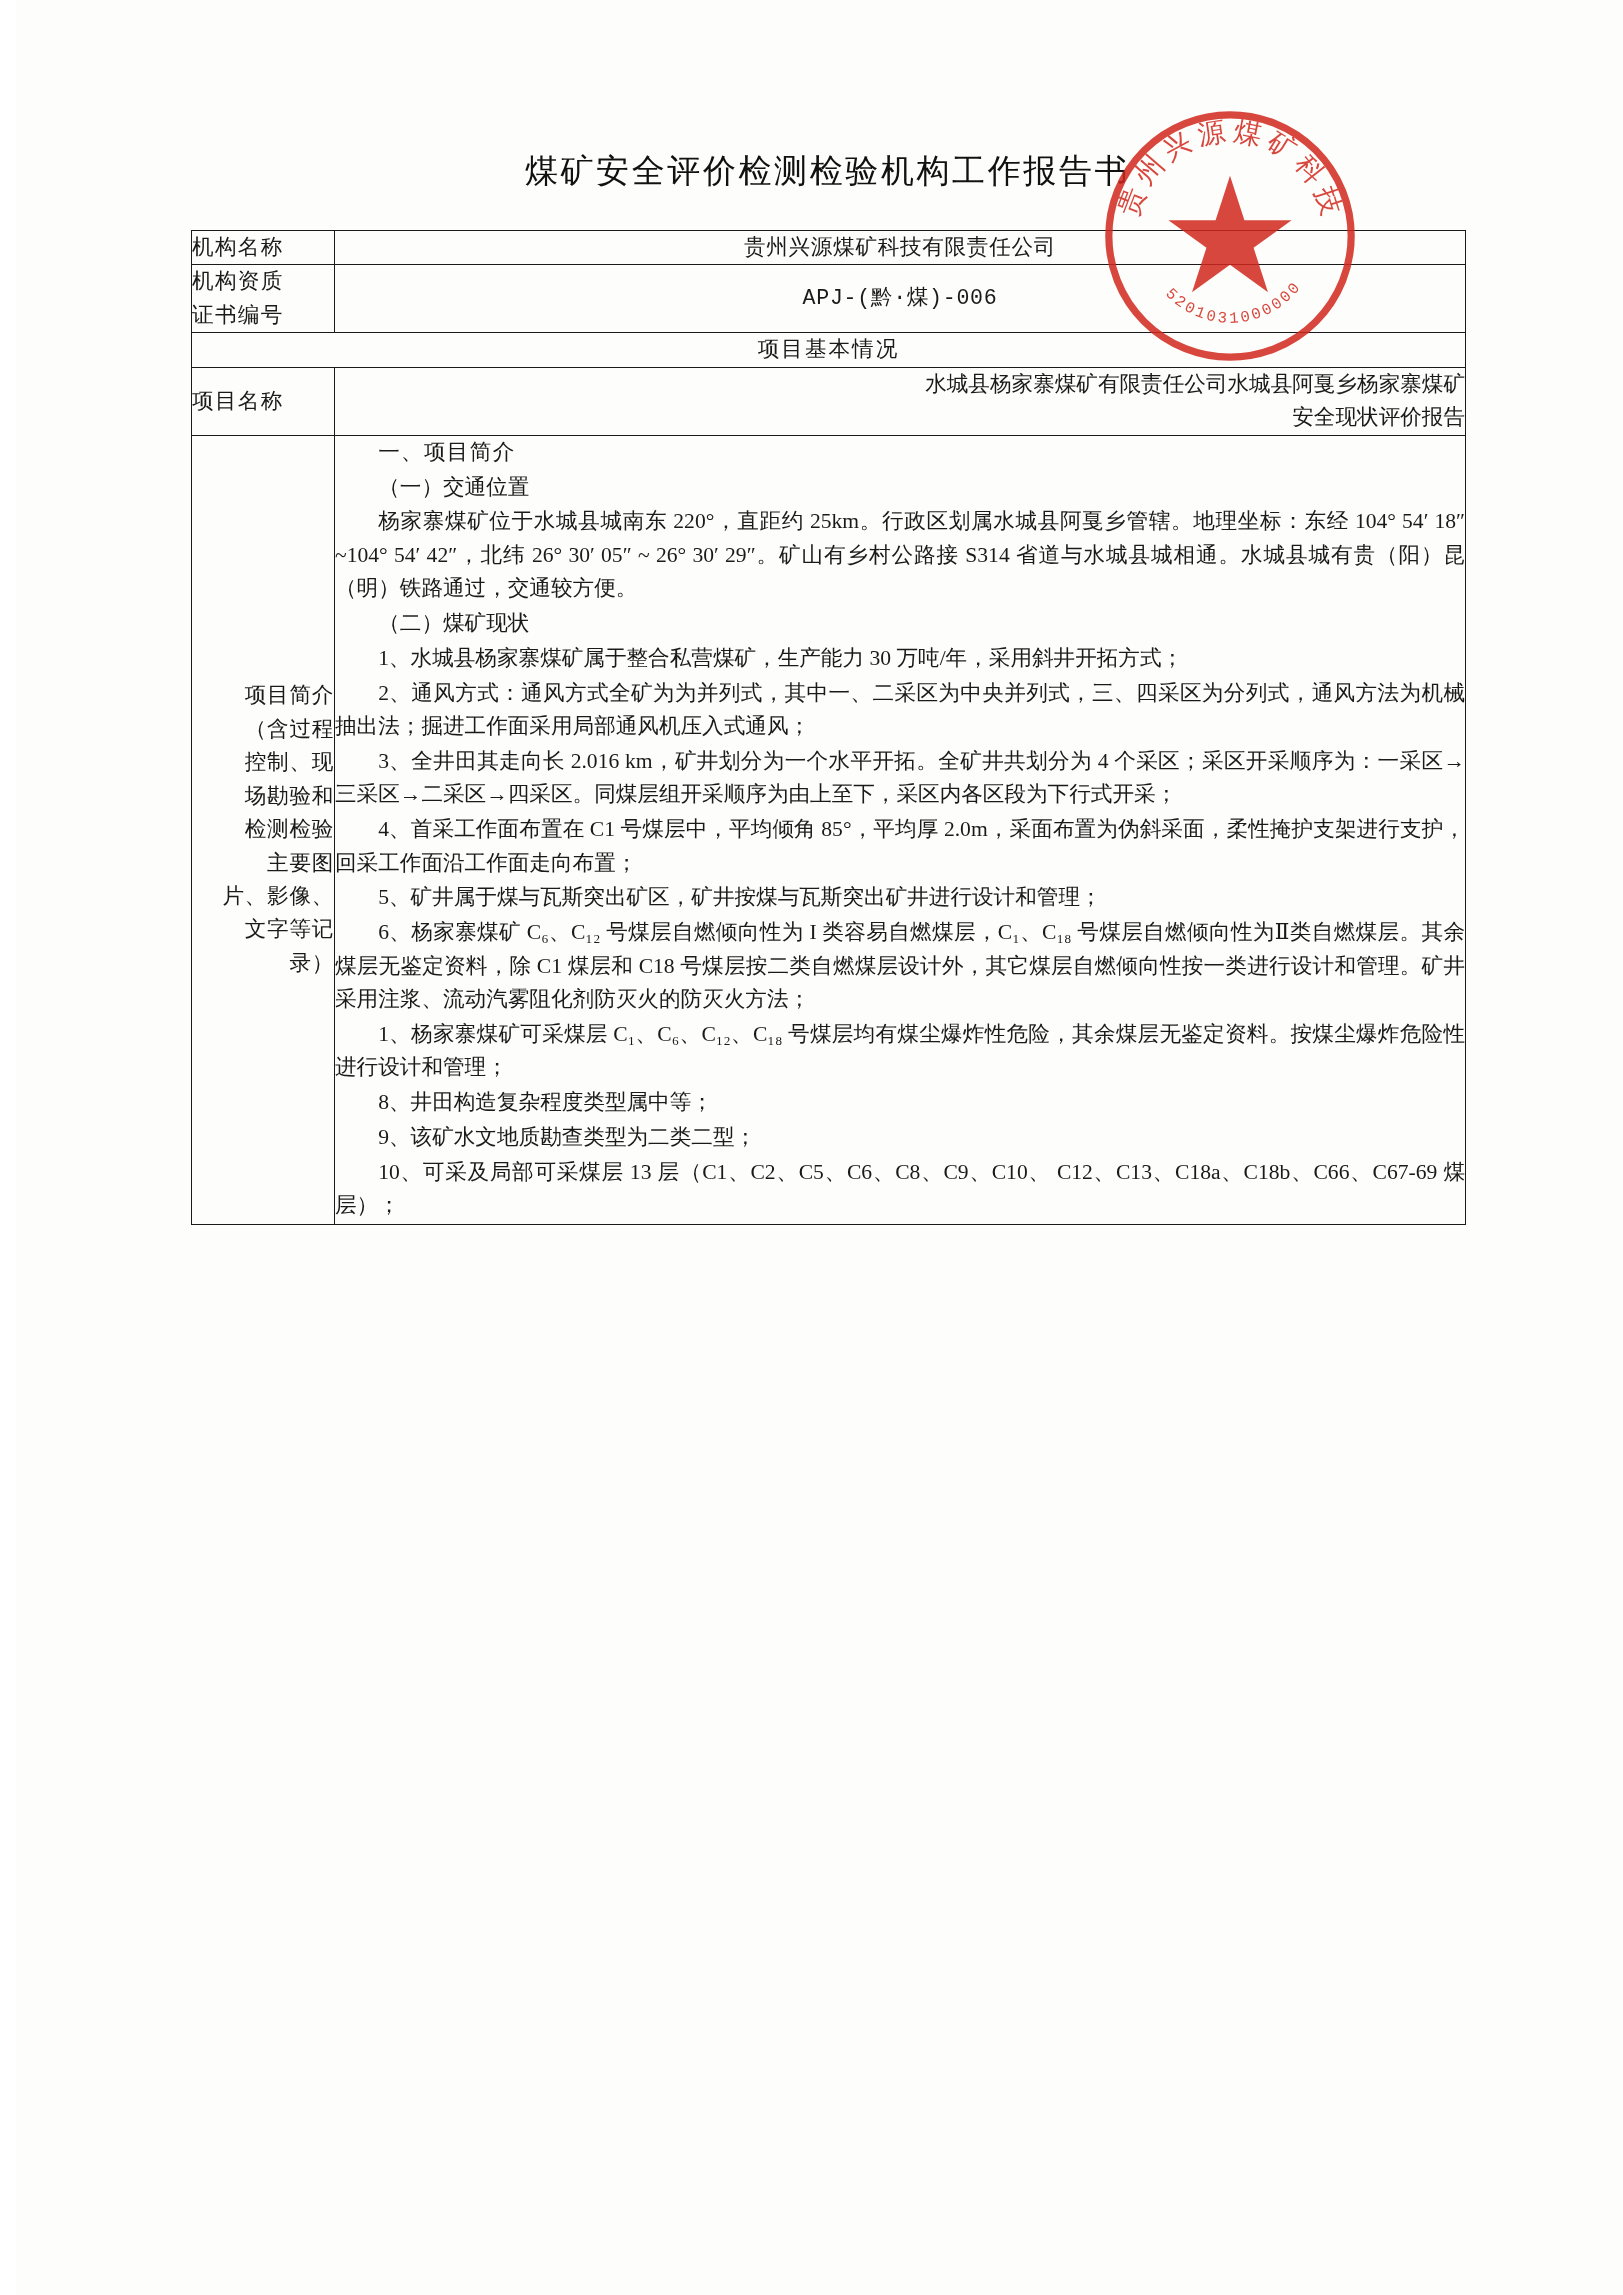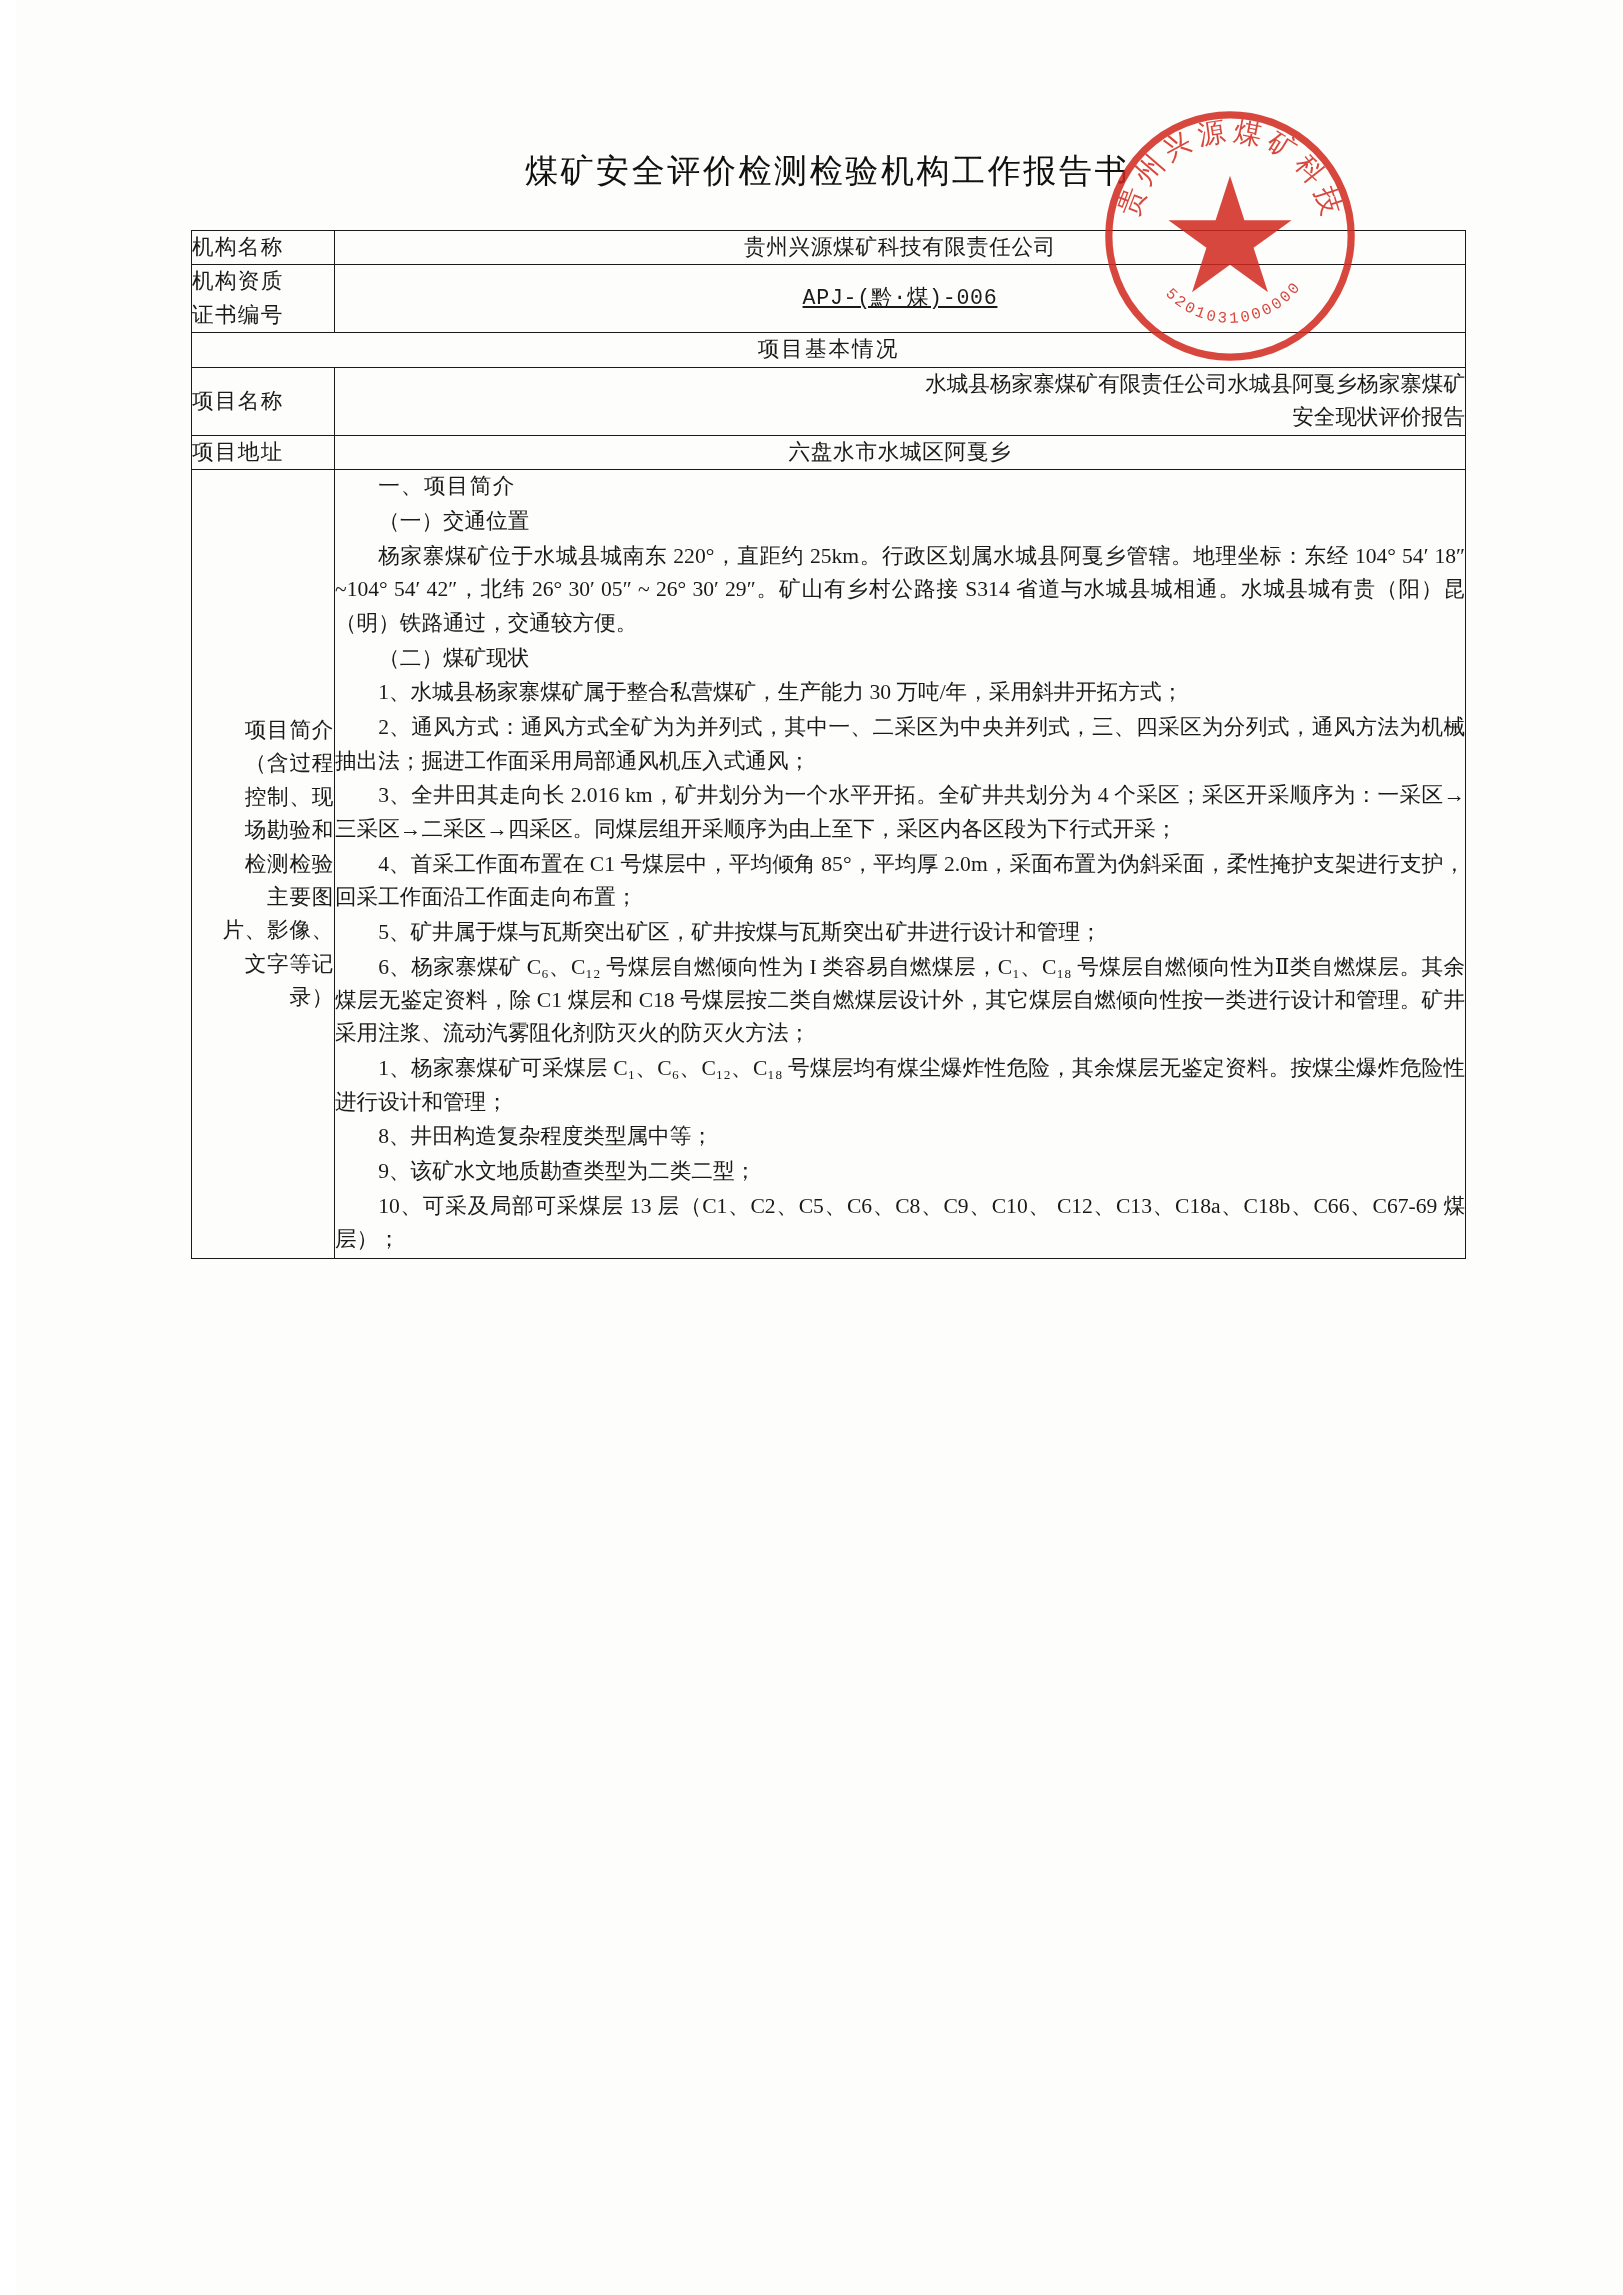--- a/index.html
+++ b/index.html
@@ -61,21 +61,20 @@
   .val {
     text-align: center;
     letter-spacing: 0.7px;
     padding: 10.5px 7.9px;
     font-size: 21.6px;
   }
   .val-mono {
     font-family: "Liberation Mono", "DejaVu Sans Mono", monospace;
     letter-spacing: 0.7px;
     font-size: 21px;
-    text-decoration: underline;
   }
   .section-head {
     text-align: center;
     font-size: 22px;
     letter-spacing: 2px;
     padding: 9.2px 0;
     margin-top: 47px;
   }
   .proj-name {
     text-align: right;
@@ -158,24 +157,20 @@
         </tr>
         <tr>
           <td class="section-head" colspan="4">项目基本情况</td>
         </tr>
         <tr>
           <td class="lbl">项目名称</td>
           <td class="proj-name" colspan="3">
             <div>水城县杨家寨煤矿有限责任公司水城县阿戛乡杨家寨煤矿</div>
             <div>安全现状评价报告</div>
           </td>
-        </tr>
-        <tr>
-          <td class="lbl">项目地址</td>
-          <td class="val" colspan="3">六盘水市水城区阿戛乡</td>
         </tr>
         <tr>
           <td class="side-label">
             <div>项目简介</div>
             <div>（含过程</div>
             <div>控制、现</div>
             <div>场勘验和</div>
             <div>检测检验</div>
             <div>主要图</div>
             <div>片、影像、</div>

